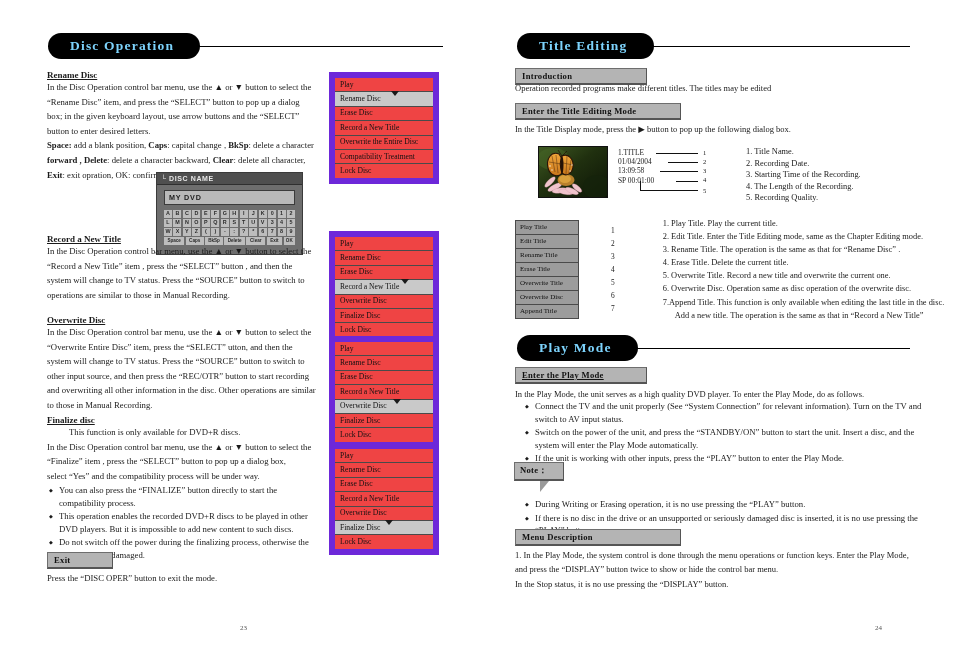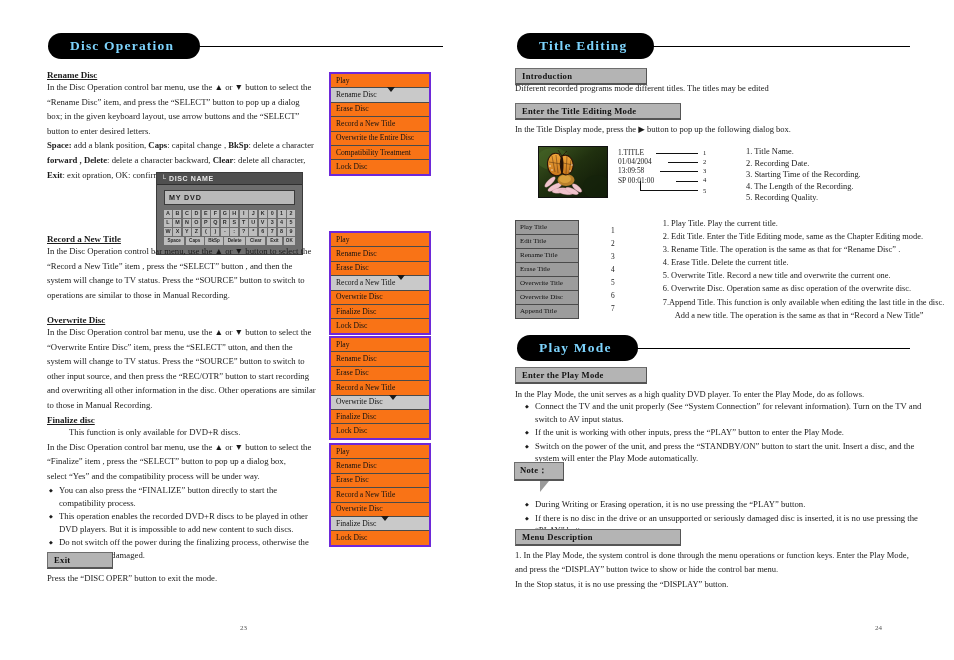--- a/index.html
+++ b/index.html
@@ -73,22 +73,22 @@
   .bullets li{
     position:relative;padding-left:12px;font-size:8.7px;line-height:12.5px;margin-bottom:1px;
   }
   .bullets li:before{
     content:"\25C6";position:absolute;left:2px;top:0;font-size:5px;line-height:13px;
   }
   .ind{text-indent:12px;}
 
   
   .menu{
-    background:#f97316;
-    border:2px solid #6d28d9;
+    background:#ef4444;
+    border:6px solid #6d28d9;
     width:98px;
   }
   .menu .mi{
     border-bottom:1px solid #4a4a4a;
     font-size:7.6px;
     line-height:8px;
     padding:2.6px 4px 2.8px 5px;
     color:#111;
     position:relative;
     white-space:nowrap;
@@ -368,21 +368,21 @@
 </div>
 
 <div class="page page-right">
 
   <div class="banner-wrap" style="position:absolute;left:40px;top:33px;width:393px;">
     <div class="banner-rule"></div>
     <div class="banner">Title Editing</div>
   </div>
 
   <div class="chip chip-sm" style="position:absolute;left:38px;top:68px;">Introduction</div>
-  <p class="txt-r" style="position:absolute;left:38px;top:82px;width:400px;">Different recorded programs mode different titles. The titles may be edited</p>
+  <p class="txt-r" style="position:absolute;left:38px;top:82px;width:400px;">Operation recorded programs make different titles. The titles may be edited</p>
 
   <div class="chip chip-md" style="position:absolute;left:38px;top:103px;">Enter the Title Editing Mode</div>
   <p class="txt-r" style="position:absolute;left:38px;top:123px;width:420px;">In the Title Display mode, press the ▶ button to pop up the following dialog box.</p>
 
   <div class="fig" style="position:absolute;left:61px;top:146px;">
     <div class="photo">
       <svg width="100%" height="100%" viewBox="0 0 68 50" preserveAspectRatio="none">
         <defs>
           <linearGradient id="bg" x1="0" y1="0" x2="1" y2="1">
             <stop offset="0%" stop-color="#3f5a22"></stop>
@@ -500,27 +500,27 @@
       <div>7.Append Title. This function is only available when editing the last title in the disc.</div>
       <div class="cont">Add a new title. The operation is the same as that in  “Record a New Title”</div>
     </div>
   </div>
 
   <div class="banner-wrap" style="position:absolute;left:40px;top:335px;width:393px;">
     <div class="banner-rule"></div>
     <div class="banner">Play Mode</div>
   </div>
 
-  <div class="chip chip-sm" style="position:absolute;left:38px;top:367px;">Enter the Play Mode</div>
+  <div class="chip chip-sm" style="position:absolute;left:38px;top:367px;text-decoration:underline;">Enter the Play Mode</div>
   <p class="txt-r" style="position:absolute;left:38px;top:388px;width:420px;">In the Play Mode, the unit serves as a high quality DVD player. To enter the Play Mode, do as follows.</p>
 
   <ul class="bullets" style="position:absolute;left:46px;top:400px;width:412px;">
     <li>Connect the TV and the unit properly (See “System Connection” for relevant information).  Turn on the TV and switch to AV input status.</li>
+    <li>Switch on the power of the unit, and press the “STANDBY/ON” button to start the unit. Insert a disc, and the system will enter the Play Mode automatically.</li>
     <li>If the unit is working with other inputs, press the “PLAY” button to enter the Play Mode.</li>
-    <li>Switch on the power of the unit, and press the “STANDBY/ON” button to start the unit. Insert a disc, and the system will enter the Play Mode automatically.</li>
   </ul>
 
   <div class="note-wrap" style="position:absolute;left:37px;top:462px;">
     <div class="chip" style="width:38px;padding:2px 5px;">Note：</div>
     <div class="note-tail"></div>
   </div>
 
   <ul class="bullets" style="position:absolute;left:46px;top:498px;width:412px;">
     <li>During Writing or Erasing operation, it is no use pressing the “PLAY” button.</li>
     <li>If there is no disc in the drive or an unsupported or seriously damaged disc is inserted, it is no use pressing the “PLAY” button.</li>

